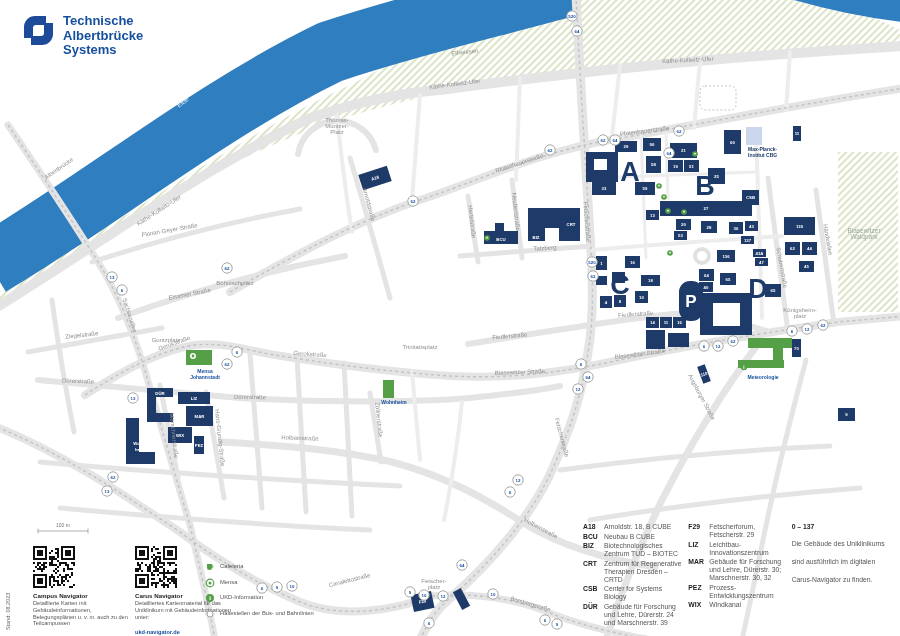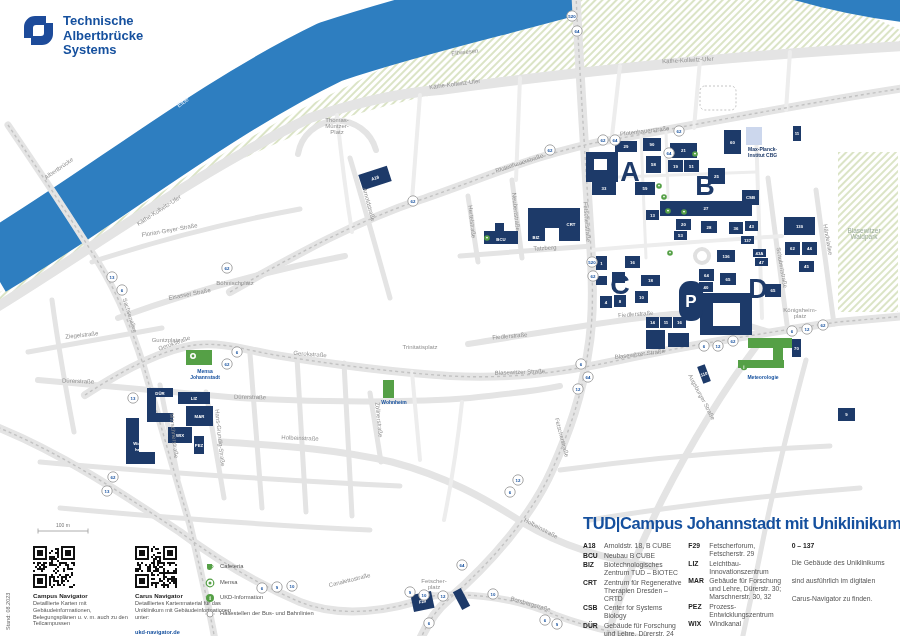--- a/index.html
+++ b/index.html
@@ -620,21 +620,20 @@
       <path d="M2,13 A11,11 0 0 1 13,2 L24,2 L24,11 L14,11 A3,3 0 0 0 11,14 L11,24 L2,24 Z" fill="#1d4b9a" transform="rotate(180 16.5 16.5)"></path>
     </svg>
     <div class="logo-text">
       <div>Technische</div>
       <div>Albertbrücke</div>
       <div>Systems</div>
     </div>
   </div>
 
   <div class="title-panel">
-    <div class="title">TUD|Campus Johannstadt mit Uniklinikum</div>
     <div class="lcols" id="legend-columns">
         <div class="lcol">
           <div class="lentry">
             <span class="lcode">A18</span>
             <span class="ldesc">Arnoldstr. 18, B CUBE</span>
           </div>
           <div class="lentry">
             <span class="lcode">BCU</span>
             <span class="ldesc">Neubau B CUBE</span>
           </div>

